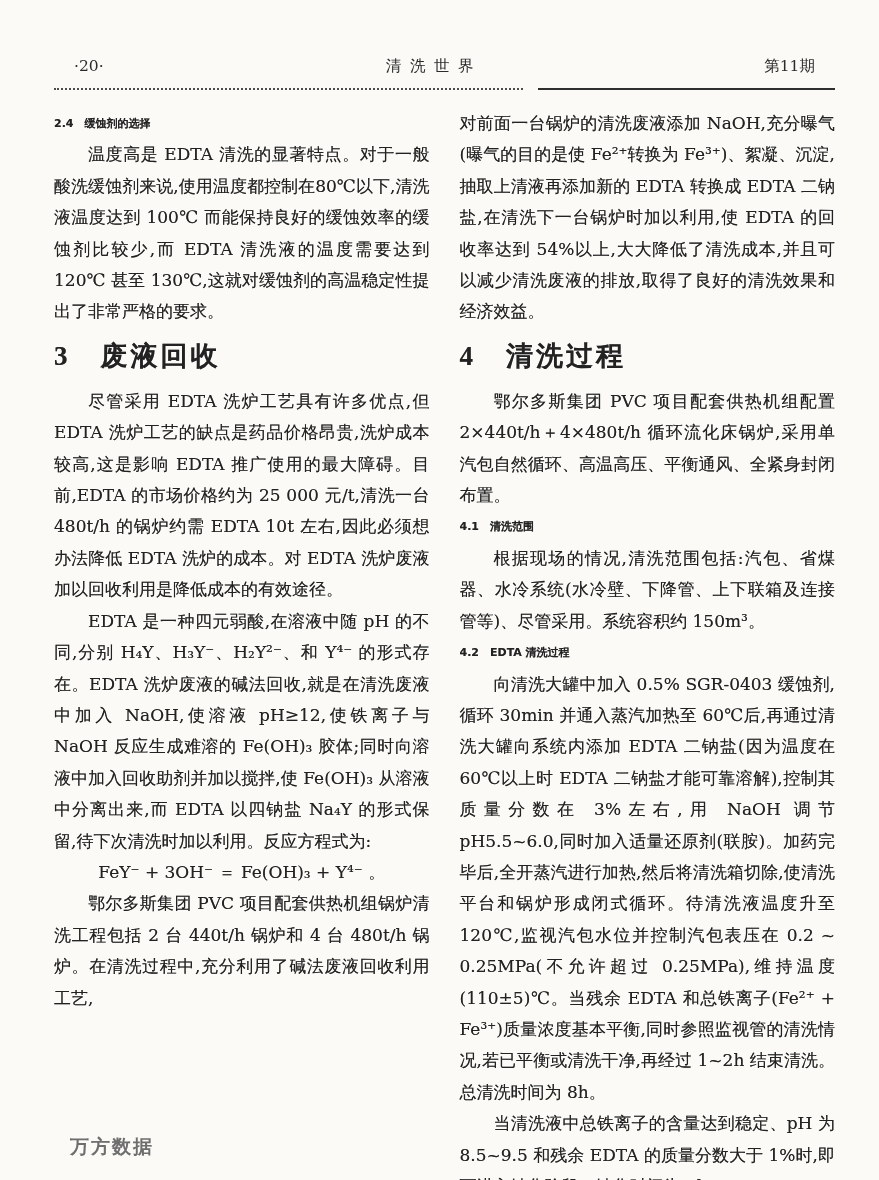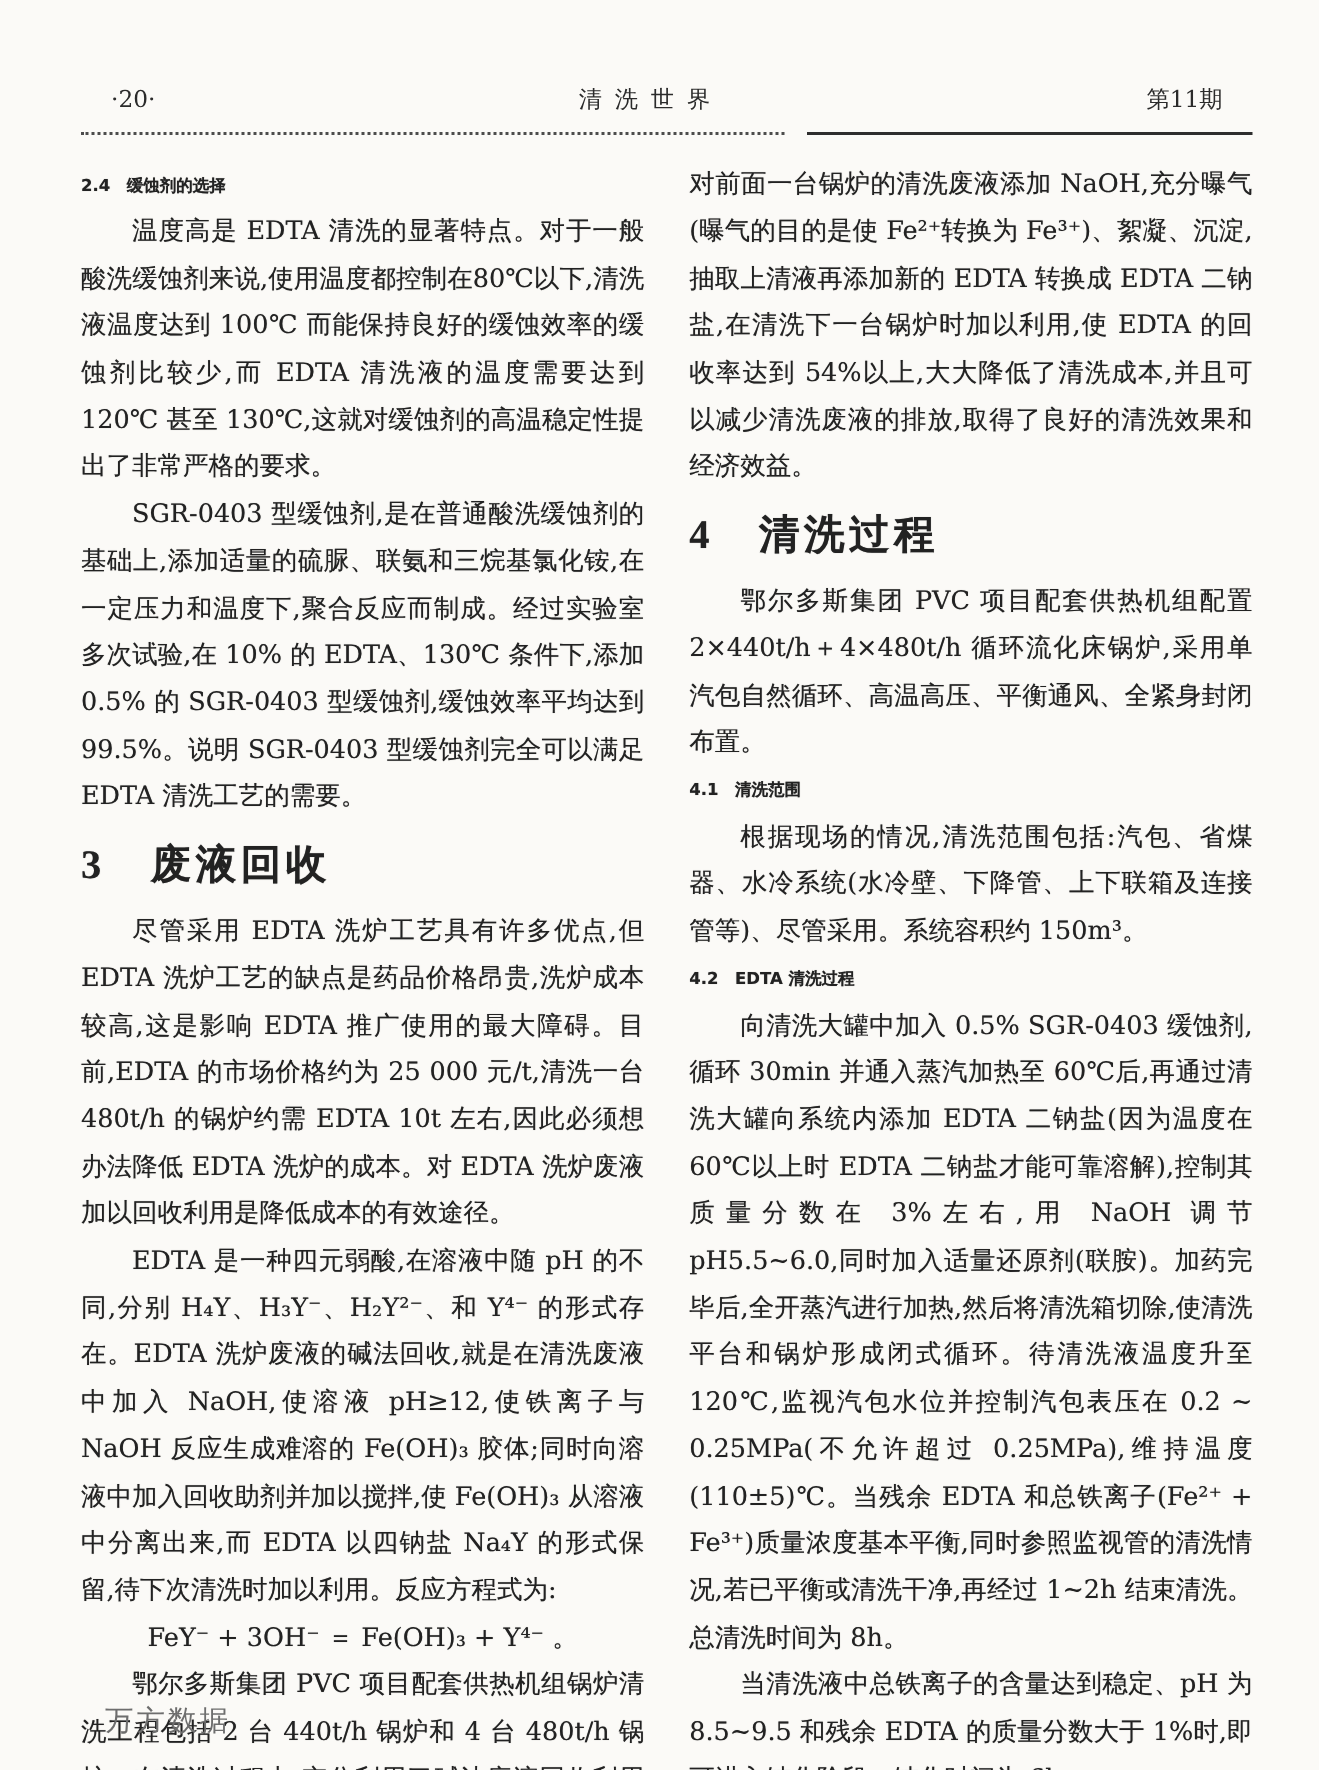--- a/index.html
+++ b/index.html
@@ -46,21 +46,21 @@
     font-size:27px; font-weight:bold;
     letter-spacing:3px;
     margin:11px 0 13px 0;
     line-height:34px;
   }
   .formula { margin:0; text-align:center; text-indent:0; }
 
   .watermark {
     position:absolute; left:70px; top:1134px;
     font-family:"DejaVu Sans","Liberation Sans",sans-serif;
-    font-size:19px; font-weight:normal;
+    font-size:19px; font-weight:bold;
     color:#6e6e6e; letter-spacing:2px;
   }
 </style>
 </head>
 <body>
 
 <div class="page">
 
   <div class="header">
     <span class="left">·20·</span>
@@ -72,21 +72,20 @@
     <div class="seg-dotted"></div>
     <div class="seg-gap"></div>
     <div class="seg-solid"></div>
   </div>
 
   <div class="cols">
 
     <div class="col">
       <h3 class="subheading">2.4　缓蚀剂的选择</h3>
       <p class="para">温度高是 EDTA 清洗的显著特点。对于一般酸洗缓蚀剂来说,使用温度都控制在80℃以下,清洗液温度达到 100℃ 而能保持良好的缓蚀效率的缓蚀剂比较少,而 EDTA 清洗液的温度需要达到 120℃ 甚至 130℃,这就对缓蚀剂的高温稳定性提出了非常严格的要求。</p>
-      <p class="para">SGR-0403 型缓蚀剂,是在普通酸洗缓蚀剂的基础上,添加适量的硫脲、联氨和三烷基氯化铵,在一定压力和温度下,聚合反应而制成。经过实验室多次试验,在 10% 的 EDTA、130℃ 条件下,添加 0.5% 的 SGR-0403 型缓蚀剂,缓蚀效率平均达到 99.5%。说明 SGR-0403 型缓蚀剂完全可以满足 EDTA 清洗工艺的需要。</p>
       <h2 class="section-heading">3　废液回收</h2>
       <p class="para">尽管采用 EDTA 洗炉工艺具有许多优点,但 EDTA 洗炉工艺的缺点是药品价格昂贵,洗炉成本较高,这是影响 EDTA 推广使用的最大障碍。目前,EDTA 的市场价格约为 25 000 元/t,清洗一台 480t/h 的锅炉约需 EDTA 10t 左右,因此必须想办法降低 EDTA 洗炉的成本。对 EDTA 洗炉废液加以回收利用是降低成本的有效途径。</p>
       <p class="para">EDTA 是一种四元弱酸,在溶液中随 pH 的不同,分别 H₄Y、H₃Y⁻、H₂Y²⁻、和 Y⁴⁻ 的形式存在。EDTA 洗炉废液的碱法回收,就是在清洗废液中加入 NaOH,使溶液 pH≥12,使铁离子与 NaOH 反应生成难溶的 Fe(OH)₃ 胶体;同时向溶液中加入回收助剂并加以搅拌,使 Fe(OH)₃ 从溶液中分离出来,而 EDTA 以四钠盐 Na₄Y 的形式保留,待下次清洗时加以利用。反应方程式为:</p>
       <p class="formula">FeY⁻ + 3OH⁻ ＝ Fe(OH)₃ + Y⁴⁻ 。</p>
       <p class="para">鄂尔多斯集团 PVC 项目配套供热机组锅炉清洗工程包括 2 台 440t/h 锅炉和 4 台 480t/h 锅炉。在清洗过程中,充分利用了碱法废液回收利用工艺,</p>
     </div>
 
     <div class="col">
       <p class="para cont">对前面一台锅炉的清洗废液添加 NaOH,充分曝气(曝气的目的是使 Fe²⁺转换为 Fe³⁺)、絮凝、沉淀,抽取上清液再添加新的 EDTA 转换成 EDTA 二钠盐,在清洗下一台锅炉时加以利用,使 EDTA 的回收率达到 54%以上,大大降低了清洗成本,并且可以减少清洗废液的排放,取得了良好的清洗效果和经济效益。</p>
       <h2 class="section-heading">4　清洗过程</h2>

